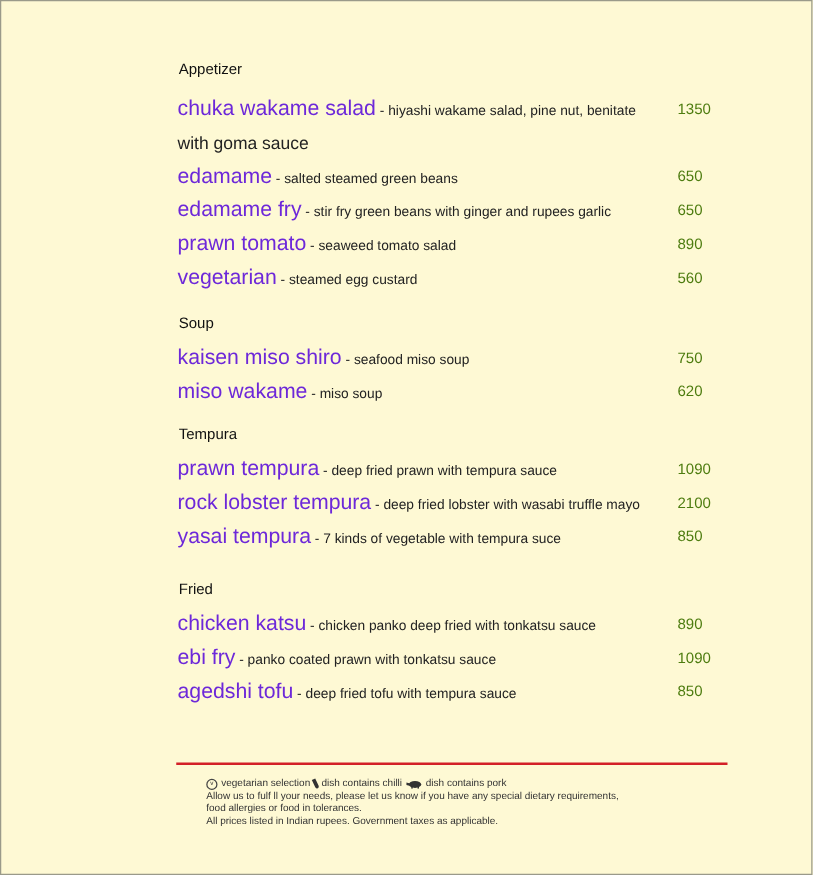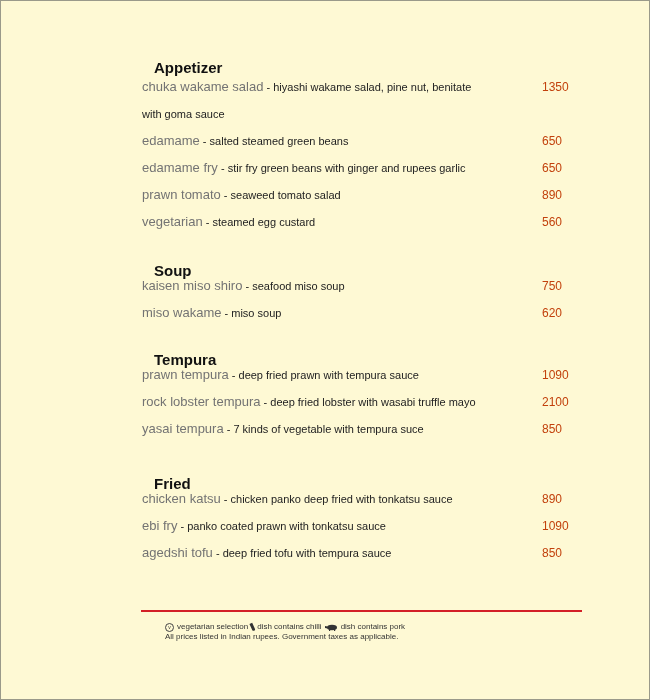--- a/index.html
+++ b/index.html
@@ -12,36 +12,36 @@
     overflow: hidden;
   }
   .page {
     position: absolute; left: 0; top: 0;
     width: 648px; height: 698px;
     border: 1px solid #9a9a8a;
     background: #fef9d4;
   }
   .section-title {
     position: absolute; left: 141px;
-    font-size: 15px; font-weight: bold; color: #111;
-    margin: 12px;
+    font-size: 12px; font-weight: normal; color: #111;
+    margin: 1px;
   }
   .item {
     position: absolute; left: 141px; width: 430px;
     height: 20px; font-size: 12px; line-height: 20px;
   }
-  .item .name { font-size: 13px; color: #737373; }
+  .item .name { font-size: 17px; color: #6d28d9; }
   .item .sep { color: #222; font-size: 11px; }
   .item .desc { font-size: 11px; color: #222; }
   .item .price {
     position: absolute; left: 400px; top: 0;
-    font-size: 12px; color: #c2410c;
+    font-size: 12px; color: #4d7c0f;
   }
   .cont {
-    position: absolute; left: 141px; font-size: 11px; line-height: 20px;
+    position: absolute; left: 141px; font-size: 14px; line-height: 20px;
   }
   .rule {
     position: absolute; left: 140px; top: 609px; width: 441px; height: 2px;
     background: #d32027;
   }
   .footer {
     position: absolute; left: 140px; top: 621px;
     font-size: 8px; line-height: 10px; color: #333; margin-left: 24px;
   }
   .footer .legend-row { display: flex; align-items: center; gap: 3px; }
@@ -144,15 +144,17 @@
       <span class="ico chilli-icon"></span>
       <span>dish contains chilli</span>
       <svg class="ico pork-icon" viewBox="0 0 13 7">
         <ellipse cx="7" cy="3.5" rx="5" ry="2.8" fill="#333"></ellipse>
         <rect x="4" y="5" width="1.2" height="2" fill="#333"></rect>
         <rect x="9" y="5" width="1.2" height="2" fill="#333"></rect>
         <polygon points="0,2 2.5,2.5 2.5,4.5 0,4" fill="#333"></polygon>
       </svg>
       <span>dish contains pork</span>
     </div>
+    <div>Allow us to fulf ll your needs, please let us know if you have any special dietary requirements,</div>
+    <div>food allergies or food in tolerances.</div>
     <div>All prices listed in Indian rupees. Government taxes as applicable.</div>
   </div>
 </div>
 
 </body></html>

